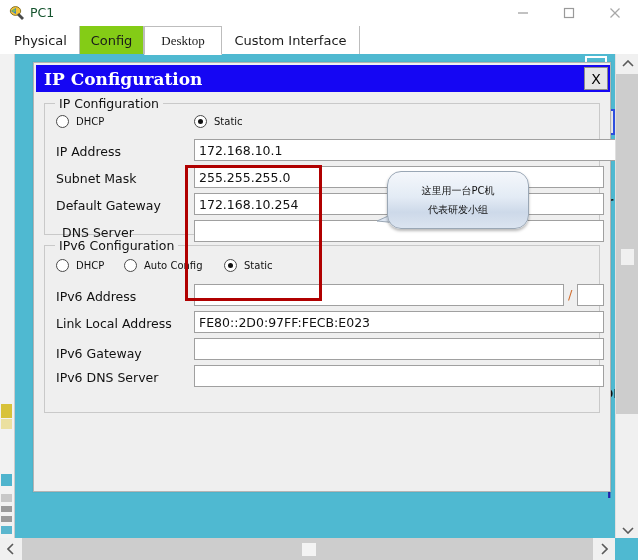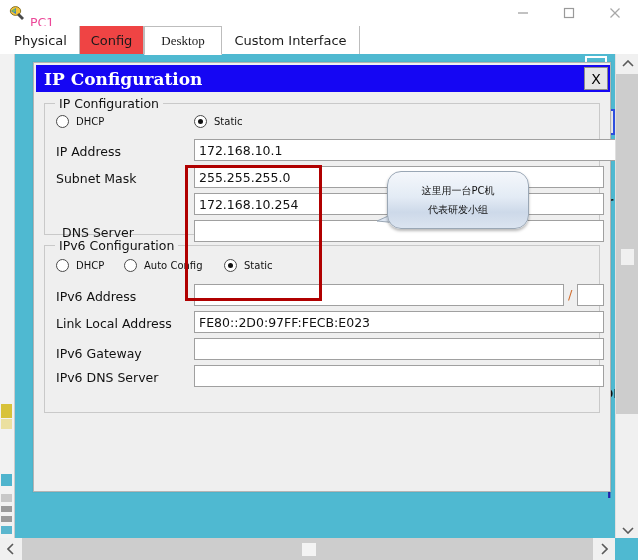--- a/index.html
+++ b/index.html
@@ -34,23 +34,23 @@
     background: #ffffff;
     border-bottom: 1px solid #e8e8e8;
   }
   #titlebar-icon {
     position: absolute;
     left: 8px; top: 4px;
     width: 18px; height: 18px;
   }
   #titlebar-title {
     position: absolute;
-    left: 30px; top: 15px;
+    left: 30px; top: 5px;
     font-size: 12.5px;
-    color: #ec4899;
+    color: #14532d;
     font-family: "DejaVu Sans", "Liberation Sans", sans-serif;
   }
   .win-btn {
     position: absolute;
     top: 0;
     width: 46px; height: 26px;
     display: flex;
     align-items: center;
     justify-content: center;
     color: #9a9a9a;
@@ -75,21 +75,21 @@
     box-sizing: border-box;
     display: flex;
     align-items: center;
     justify-content: center;
     font-size: 13px;
     color: #1a1a1a;
     border-right: 1px solid #bdbdbd;
     background: #ffffff;
     font-family: "DejaVu Sans", "Liberation Sans", sans-serif;
   }
-  .tab.hover { background: #ef4444; }
+  .tab.hover { background: #84cc16; }
   .tab.active {
     background: #ffffff;
     border-top: 1px solid #bdbdbd;
     border-left: 1px solid #bdbdbd;
     border-right: 1px solid #bdbdbd;
     border-bottom: 1px solid #ffffff;
     height: 29px;
     z-index: 3;
   }
   #tab-physical { left: 2px;   width: 78px; }
@@ -463,20 +463,21 @@
           <span class="dot"></span>
           <span class="rlabel">Static</span>
         </div>
 
         <div class="field-label" style="left:22px; top:81px;">IP Address</div>
         <div class="txtfield" style="left:160px; top:76px; width:470px;">172.168.10.1</div>
 
         <div class="field-label" style="left:22px; top:108px;">Subnet Mask</div>
         <div class="txtfield" style="left:160px; top:103px; width:410px;">255.255.255.0</div>
 
+        <div class="field-label" style="left:22px; top:135px;">Default Gateway</div>
         <div class="txtfield" style="left:160px; top:130px; width:410px;">172.168.10.254</div>
 
         <div class="field-label" style="left:28px; top:162px;text-align:center;">DNS Server</div>
         <div class="txtfield" style="left:160px; top:157px; width:410px;"></div>
 
         <div class="groupbox" id="gb-ipv6">
           <span class="gb-label">IPv6 Configuration</span>
         </div>
 
         <div class="radio" style="left:22px; top:196px;">

